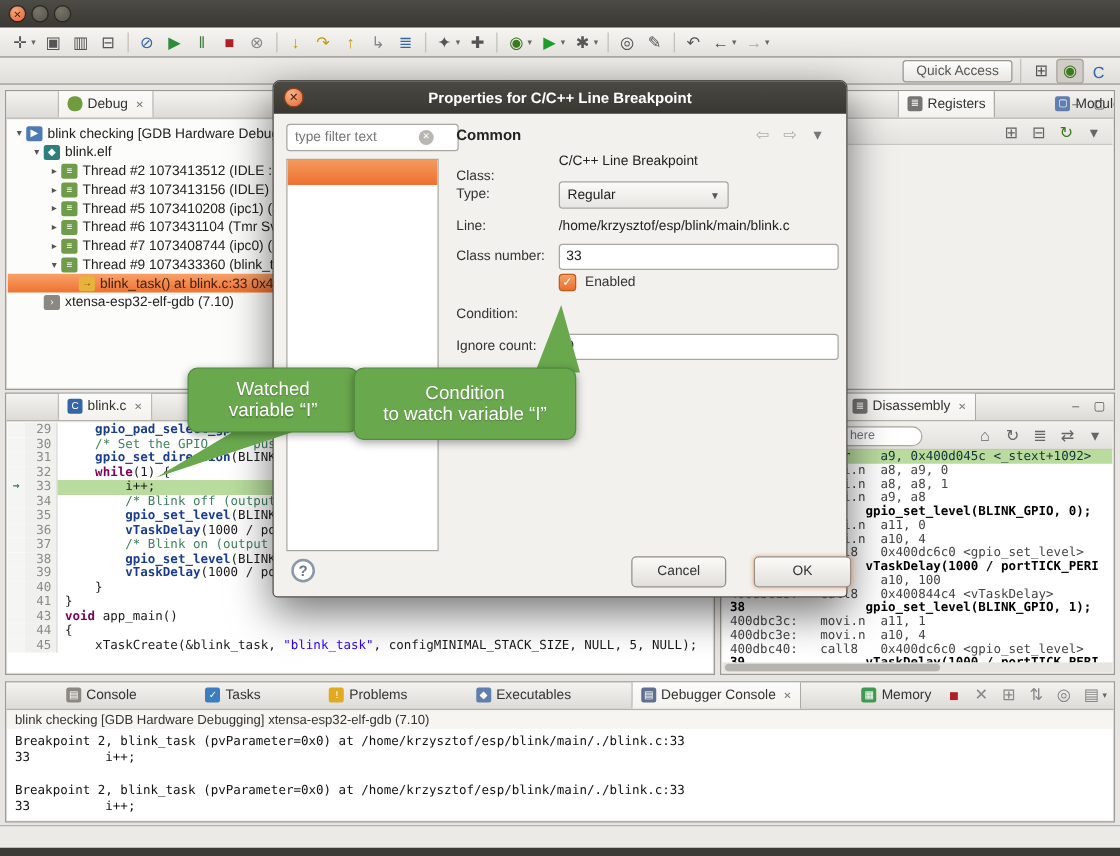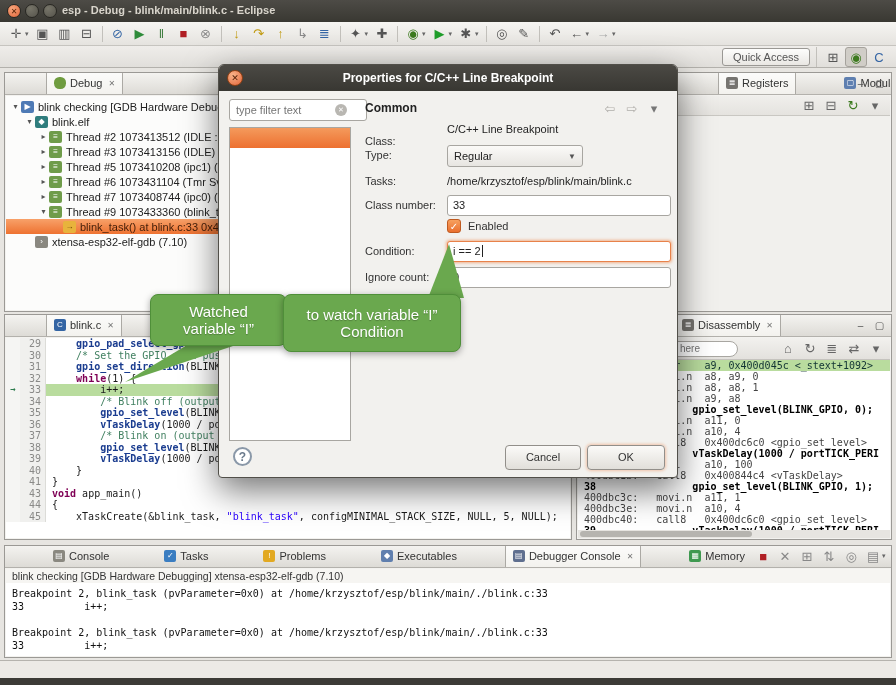--- a/index.html
+++ b/index.html
@@ -120,38 +120,37 @@
   .dlg-input{position:absolute;left:228px;width:224px;height:21px;border:1px solid #a8a6a1;border-radius:3px;background:#fff;font-size:11px;color:#222;padding:0 5px;line-height:19px;font-family:"Liberation Sans",sans-serif;}
   .dlg-input.focused{border-color:#e8824a;box-shadow:0 0 3px 1px rgba(240,125,60,.55);}
   .cursor{display:inline-block;width:1px;height:12px;background:#222;vertical-align:-2px;margin-left:1px;}
   .dlg-combo{position:absolute;left:228px;top:80px;width:136px;height:22px;border:1px solid #a8a6a1;border-radius:3px;background:linear-gradient(#fbfaf8,#e7e5e1);font-size:11px;color:#222;display:flex;align-items:center;justify-content:space-between;padding:0 6px;}
   .combo-caret{font-size:8px;color:#555;}
   .cb{position:absolute;left:228px;top:154px;width:14px;height:14px;border-radius:3px;background:linear-gradient(#f7a05e,#ea6f2e);border:1px solid #bf5a20;color:#fff;font-size:10px;line-height:13px;text-align:center;}
   .cb-label{position:absolute;left:249px;top:155px;font-size:11px;color:#333;}
   .help-btn{position:absolute;left:14px;top:382px;width:19px;height:19px;border-radius:50%;border:2px solid #8a98a8;color:#6a7a8c;font-size:12px;font-weight:bold;text-align:center;line-height:16px;background:#fff;}
   .dlg-btn{position:absolute;top:380px;height:25px;border:1px solid #928f8a;border-radius:4px;background:linear-gradient(#fbfaf8,#e1dfda);font-size:11px;color:#333;text-align:center;line-height:23px;}
   .btn-cancel{left:286px;width:76px;}
-  .btn-ok{left:368px;width:78px;box-shadow:0 0 3px 1px rgba(240,130,70,.4);}
+  .btn-ok{left:384px;width:78px;box-shadow:0 0 3px 1px rgba(240,130,70,.4);}
 
   
   .arrow-svg{position:absolute;z-index:61;}
   .callout{position:absolute;z-index:62;background:#6aa84e;border:1px solid #4f8f39;border-radius:8px;color:#fff;text-align:center;display:flex;flex-direction:column;justify-content:center;font-size:15px;box-shadow:0 2px 7px rgba(0,0,0,.35);text-shadow:0 1px 1px rgba(0,0,0,.25);}
   #callout-watched{left:150px;top:294px;width:137px;height:52px;}
   #callout-condition{left:283px;top:294px;width:178px;height:58px;}
 </style>
 </head>
 <body>
 
 <div class="screen">
 
   <div class="titlebar">
     <span class="winbtn close" style="left:7px">✕</span>
     <span class="winbtn" style="left:25px"></span>
     <span class="winbtn" style="left:43px"></span>
-    <span class="wintitle">esp - Debug - blink/main/blink.c - Eclipse</span>
   </div>
 
   <div class="mainbar">
 
   <span class="tb-btn has-caret" style="color: rgb(85, 85, 85);">
         <span class="tb-g">✛</span>
         <span class="tb-caret">▾</span>
       </span>
       <span class="tb-btn" style="color: rgb(85, 85, 85);">
         <span class="tb-g">▣</span>
@@ -613,31 +612,30 @@
 
     <span class="dlg-label" style="top:70px">Class:</span>
     <span class="dlg-value" style="top:58px">C/C++ Line Breakpoint</span>
 
     <span class="dlg-label" style="top:84px">Type:</span>
     <span class="dlg-combo">
       <span>Regular</span>
       <span class="combo-caret">▼</span>
     </span>
 
-    <span class="dlg-label" style="top:110px">Tasks:</span>
+    <span class="dlg-label" style="top:110px">Line:</span>
     <span class="dlg-value" style="top:110px">/home/krzysztof/esp/blink/main/blink.c</span>
 
     <span class="dlg-label" style="top:134px">Class number:</span>
     <div class="dlg-input" style="top:130px"><span>33</span></div>
 
     <span class="cb">✓</span>
     <span class="cb-label">Enabled</span>
 
     <span class="dlg-label" style="top:180px">Condition:</span>
-    <div class="dlg-input focused" style="top:176px"><span>i == 2</span><span class="cursor"></span></div>
 
     <span class="dlg-label" style="top:206px">Ignore count:</span>
     <div class="dlg-input" style="top:202px"><span>0</span></div>
 
     <span class="help-btn">?</span>
     <span class="dlg-btn btn-cancel">Cancel</span>
     <span class="dlg-btn btn-ok">OK</span>
   </div>
 
   <svg class="arrow-svg" style="left:115px;top:332px" width="140" height="56">
@@ -645,17 +643,17 @@
   </svg>
   <div class="callout" id="callout-watched">
     <div>Watched</div>
     <div>variable “I”</div>
   </div>
 
   <svg class="arrow-svg" style="left:420px;top:234px" width="52" height="66">
     <polygon points="8,64 44,64 29,10" fill="#6aa84e"></polygon>
   </svg>
   <div class="callout" id="callout-condition">
+    <div>Condition</div>
     <div>to watch variable “I”</div>
-    <div>Condition</div>
   </div>
 
 </div>
 
 </body></html>

